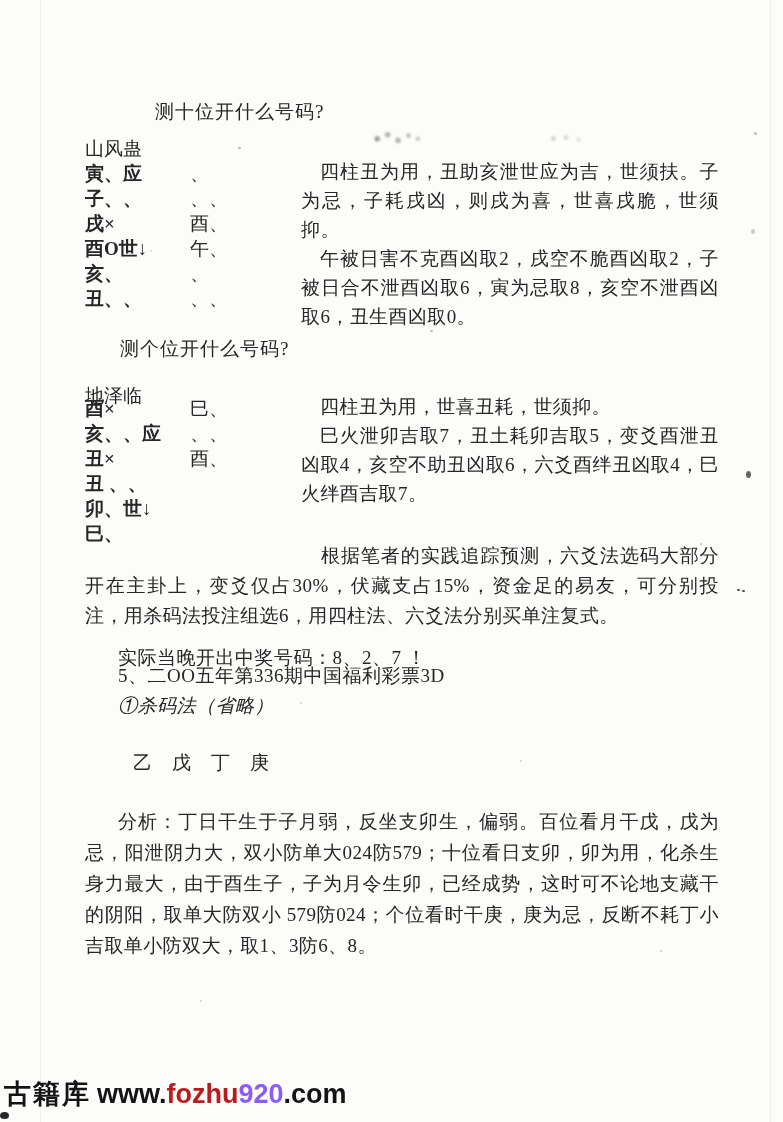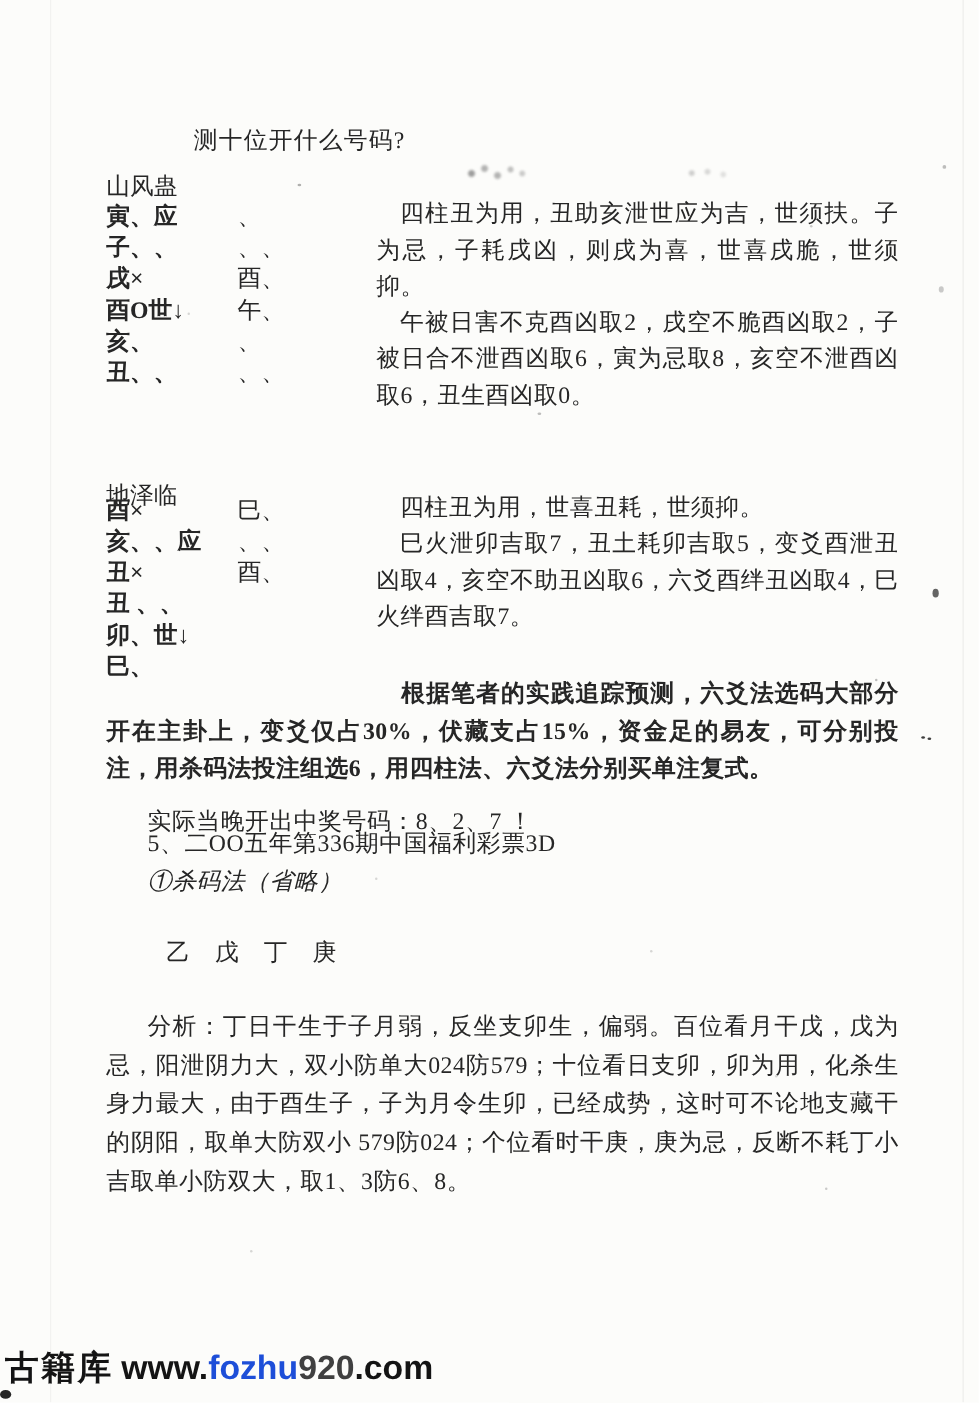--- a/index.html
+++ b/index.html
@@ -19,21 +19,21 @@
   
   .hx-name{font-size:19px;}
   .hx-rows{display:flex;flex-direction:column;}
   .hx-row{display:flex;height:25px;line-height:25px;font-size:19px;white-space:pre;}
   .hx-left{width:105px;display:inline-block;font-weight:bold;}
   .hx-right{display:inline-block;}
   
   .para-block{width:418px;text-align:justify;}
   .para-block p{margin:0;text-indent:1em;font-size:19px;line-height:29px;letter-spacing:0.4px;}
   
-  .summary{width:634px;text-align:justify;font-size:19px;line-height:30px;text-indent:236px;letter-spacing:0.4px;margin:0;font-weight:bold;}
+  .summary{width:634px;text-align:justify;font-size:19px;line-height:30px;text-indent:236px;letter-spacing:0.4px;margin:0;}
   .analysis{width:634px;text-align:justify;font-size:19px;line-height:31px;text-indent:33px;letter-spacing:0.4px;margin:0;}
   .line{font-size:19px;line-height:28px;white-space:pre;letter-spacing:0.5px;}
   
   .footer{left:0;top:1060px;width:783px;text-align:center;font-size:17px;letter-spacing:2px;}
   
   .watermark{
     left:4px;top:1077px;
     font-family:"Liberation Sans","DejaVu Sans",sans-serif;
     font-weight:bold;font-size:27px;line-height:34px;
     color:#141414;white-space:nowrap;letter-spacing:0px;
@@ -94,20 +94,21 @@
       <span class="hx-left">丑、、</span>
       <span class="hx-right">、、</span>
     </div>
   </div>
 
   <div class="abs para-block" style="left:301px;top:157px;">
     <p>四柱丑为用，丑助亥泄世应为吉，世须扶。子为忌，子耗戌凶，则戌为喜，世喜戌脆，世须抑。</p>
     <p>午被日害不克酉凶取2，戌空不脆酉凶取2，子被日合不泄酉凶取6，寅为忌取8，亥空不泄酉凶取6，丑生酉凶取0。</p>
   </div>
 
+  <div class="abs section-title" style="left:120px;top:336px;">测个位开什么号码?</div>
 
   <div class="abs hx-name" style="left:85px;top:371px;margin-top:12px;">地泽临</div>
 
   <div class="abs hx-rows" style="left:85px;top:396px;">
     <div class="hx-row">
       <span class="hx-left">酉×</span>
       <span class="hx-right">巳、</span>
     </div>
     <div class="hx-row">
       <span class="hx-left">亥、、应</span>
@@ -145,21 +146,21 @@
   <div class="abs line" style="left:118px;top:692px;font-style:italic;">①杀码法（省略）</div>
 
 
   <div class="abs line" style="left:133px;top:749px;text-align:center;">乙　戊　丁　庚</div>
 
 
   <p class="abs analysis" style="left:85px;top:806px;">分析：丁日干生于子月弱，反坐支卯生，偏弱。百位看月干戊，戊为忌，阳泄阴力大，双小防单大024防579；十位看日支卯，卯为用，化杀生身力最大，由于酉生子，子为月令生卯，已经成势，这时可不论地支藏干的阴阳，取单大防双小 579防024；个位看时干庚，庚为忌，反断不耗丁小吉取单小防双大，取1、3防6、8。</p>
 
 
   <div class="abs watermark" style="color: rgb(20, 20, 20);">
-    <span class="cjk">古籍库</span><span>www.</span><span style="color: #1d4ed8;">fozhu</span><span style="color: #404040;">920</span><span>.com</span>
+    <span class="cjk">古籍库</span><span>www.</span><span style="color: #b91c1c;">fozhu</span><span style="color: #8b5cf6;">920</span><span>.com</span>
   </div>
 
   <div id="specks">
       <div class="speck" style="left: 754px; top: 132px; width: 3px; height: 3px; opacity: 0.25;"></div>
       <div class="speck" style="left: 751px; top: 229px; width: 4px; height: 5px; opacity: 0.2;"></div>
       <div class="speck" style="left: 746px; top: 471px; width: 5px; height: 7px; opacity: 0.6;"></div>
       <div class="speck" style="left: 737px; top: 589px; width: 3px; height: 2px; opacity: 0.75;"></div>
       <div class="speck" style="left: 742px; top: 590px; width: 3px; height: 2px; opacity: 0.75;"></div>
       <div class="speck" style="left: 238px; top: 147px; width: 3px; height: 2px; opacity: 0.3;"></div>
       <div class="speck" style="left: 648px; top: 180px; width: 2px; height: 2px; opacity: 0.2;"></div>

